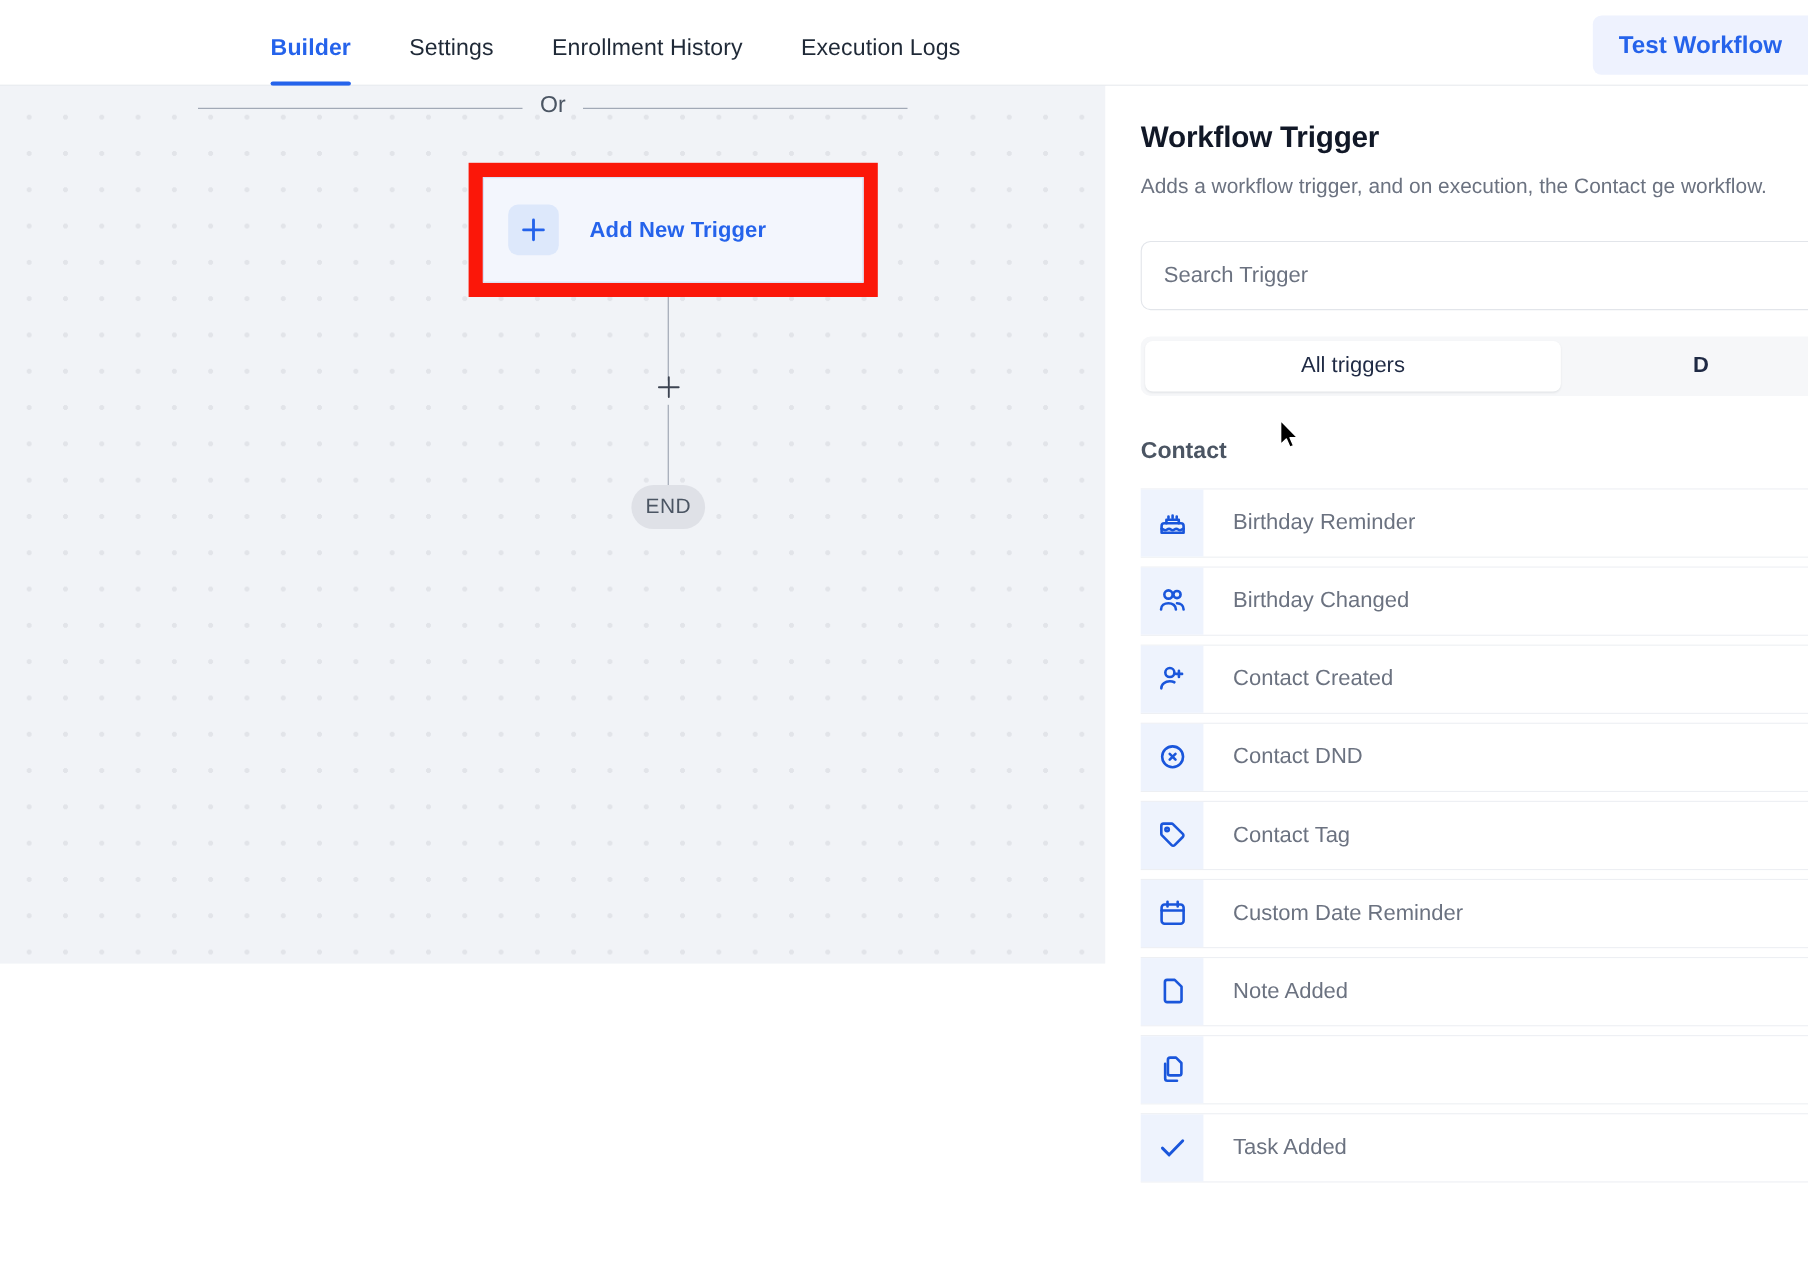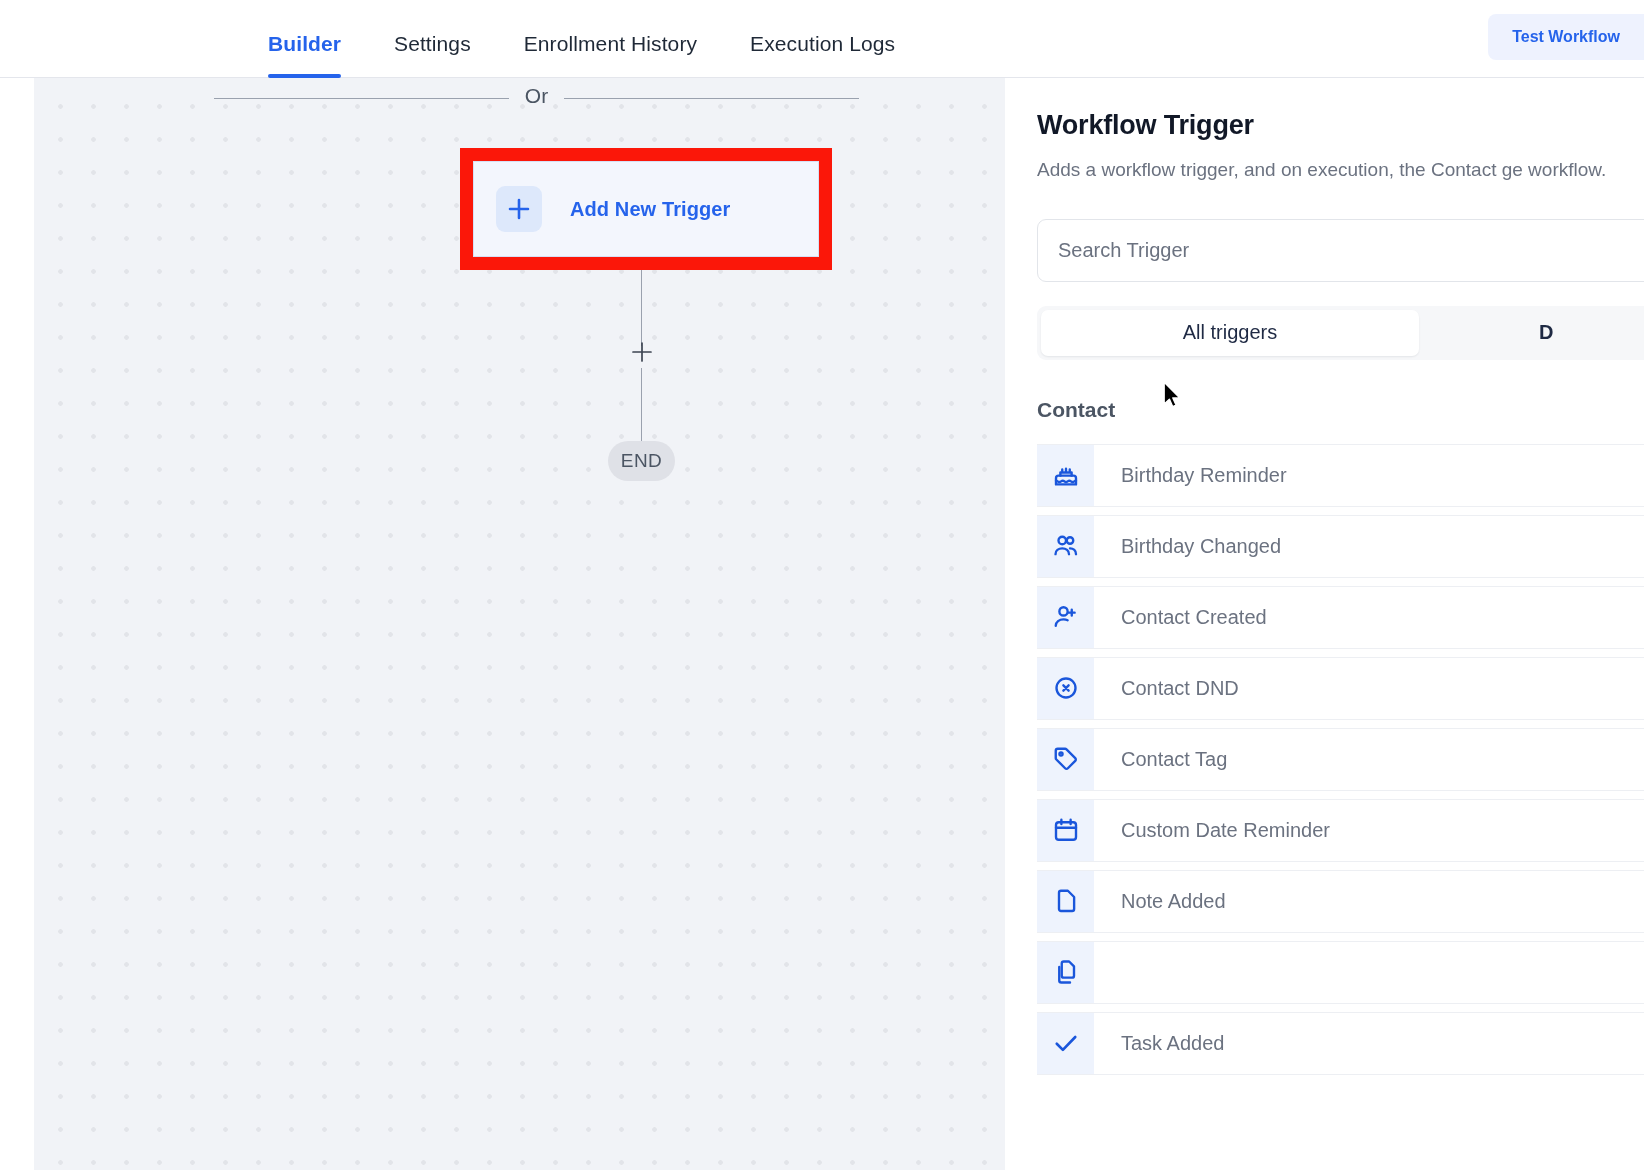--- a/index.html
+++ b/index.html
@@ -8,21 +8,21 @@
     font-family:"Liberation Sans", sans-serif;
     background:#ffffff;
     overflow:hidden;
   }
 
   
   .topbar{
     position:absolute; left:0; top:0; width:1644px; height:78px;
     background:#ffffff;
     border-bottom:1px solid #e4e6ec;
-    display:flex; align-items:flex-start;padding-left:22px;
+    display:flex; align-items:flex-start;
   }
   .tabs{
     display:flex; align-items:flex-end; height:78px;
     margin-left:246px; gap:0;
   }
   .tab{
     position:relative;
     font-size:21px;
     color:#1f2937;
     padding:0 0 22px 0;
@@ -34,40 +34,39 @@
   .tab:last-child{ margin-right:16px; }
   .tab.active{ color:#2563eb; font-weight:600; }
   .tab.active:after{
     content:""; position:absolute; left:0; right:0; bottom:0;
     height:4px; background:#2563eb; border-radius:2px;
   }
   .test-btn{
     position:absolute; right:0; top:14px;
     background:#eef2fe;
     color:#2563eb;
-    font-size:16px; font-weight:600;
+    font-size:22px; font-weight:600;
     padding:14px 24px 14px 24px;
     border:none;
     border-radius:8px 0 0 8px;
     cursor:pointer;
     white-space:nowrap;
     font-family:"Liberation Sans", sans-serif;
     text-align:right;
   }
 
   
   .canvas{
     position:absolute; left:0; top:78px;
-    width:1005px; height:1092px;
+    width:1005px; height:798px;
     background-color:#f1f3f7;
     background-image:radial-gradient(#e2e4e9 2.2px, transparent 2.3px);
     background-size:33px 33px;
     background-position:10px 12px;
     overflow:hidden;
-    margin-left:34px;
   }
   .or-row{
     position:absolute; top:8px; left:0; width:1005px;
     display:flex; align-items:center; justify-content:center;
   }
   .or-line{ height:1px; background:#9aa1ae; width:295px; }
   .or-text{
     font-size:21px; color:#4b5563; padding:0 16px;
     transform:translateY(-2px);
   }

